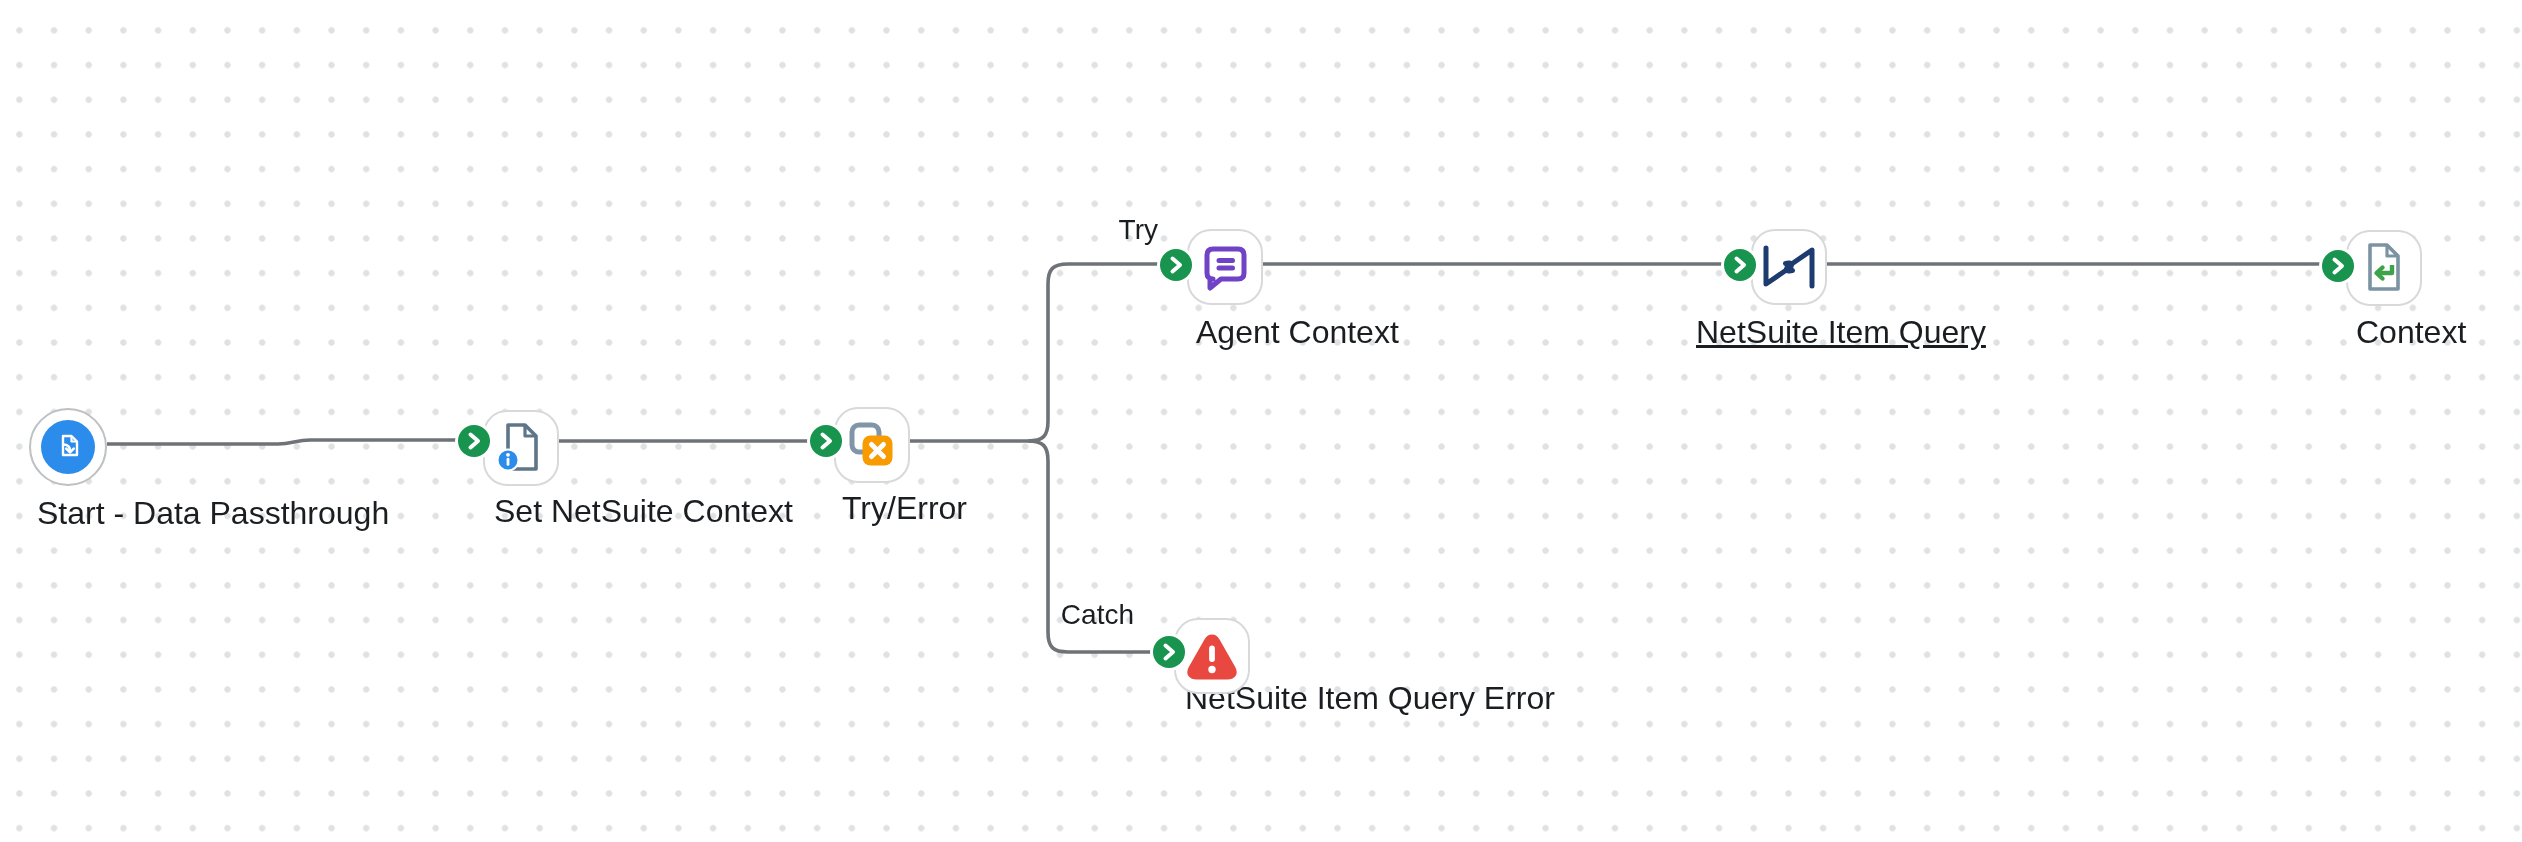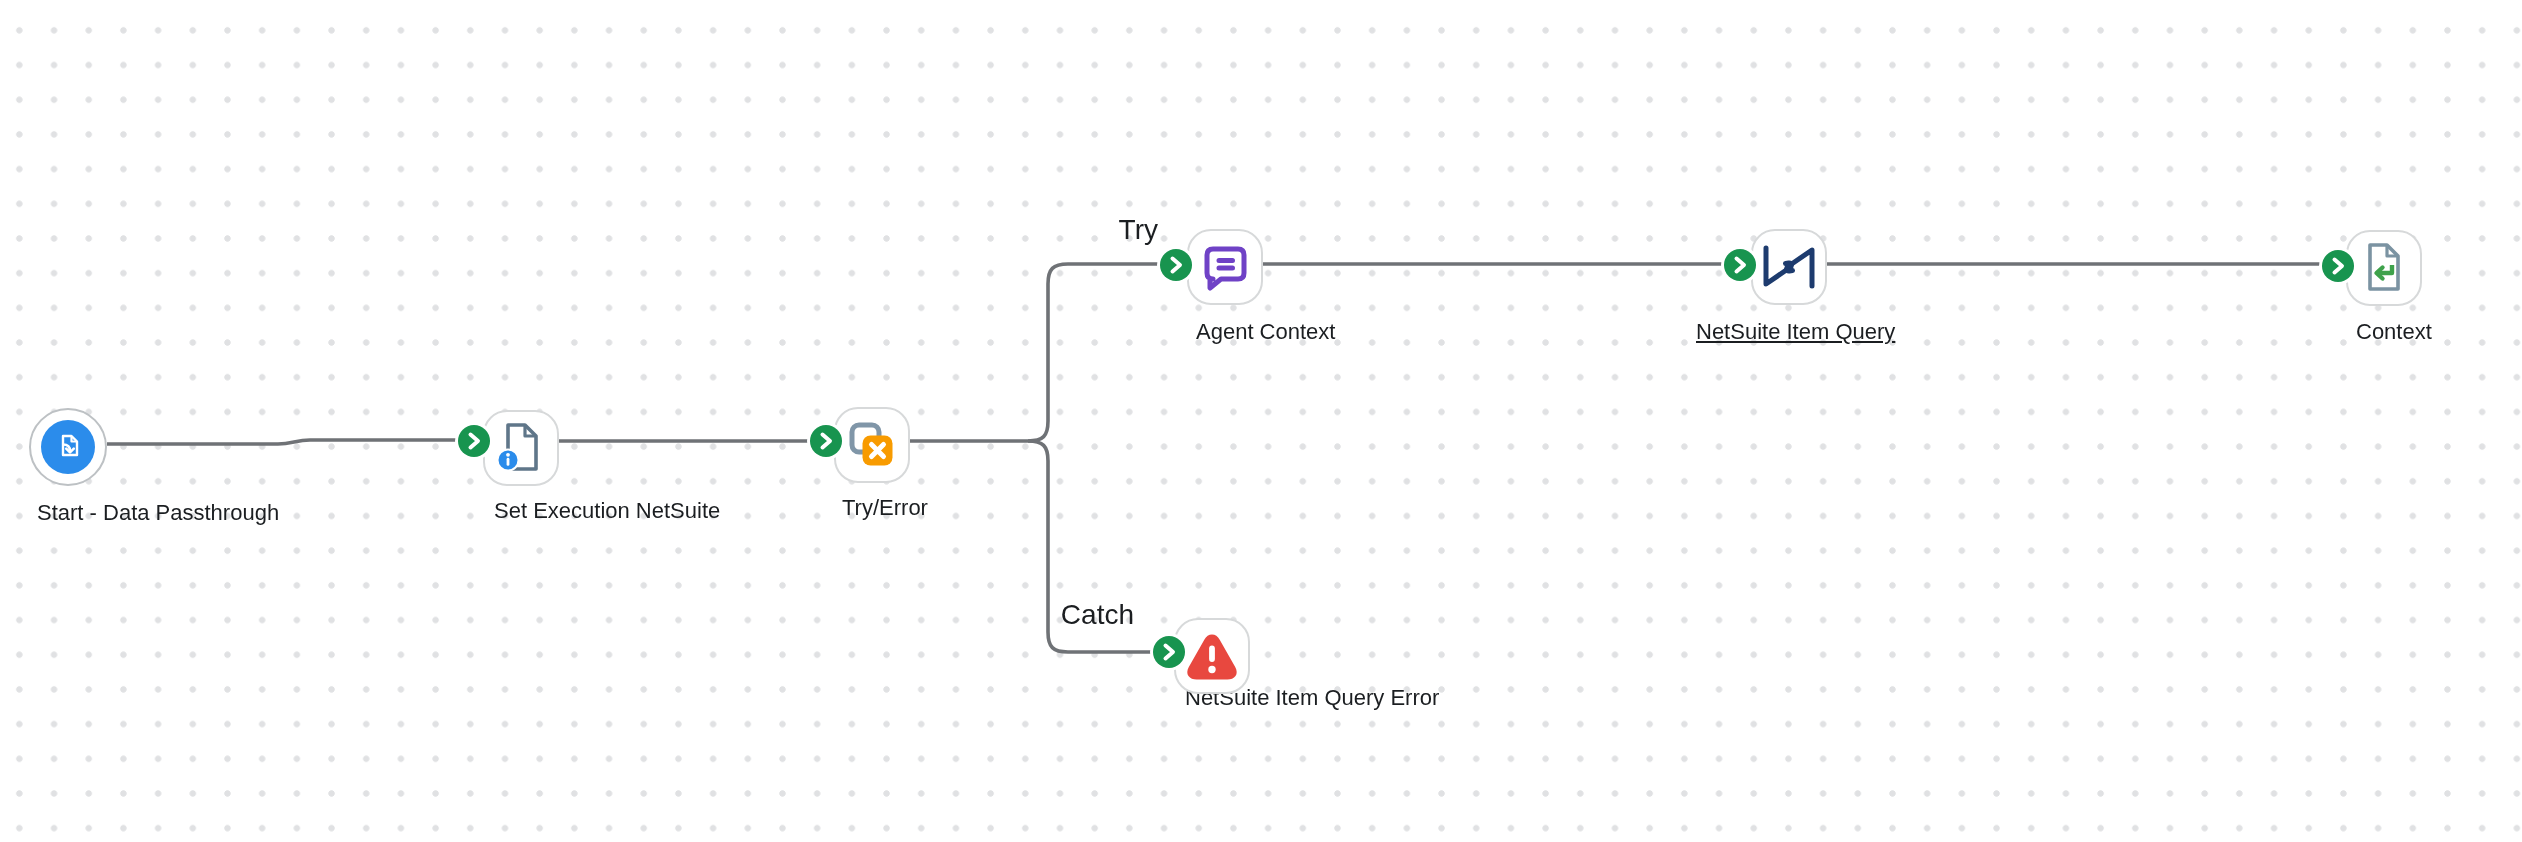--- a/index.html
+++ b/index.html
@@ -32,21 +32,21 @@
     display:flex;align-items:center;justify-content:center;
   }
   .port{
     position:absolute;width:32px;height:32px;border-radius:50%;
     background:#18944f;box-shadow:0 0 0 3px #ffffff;
     display:flex;align-items:center;justify-content:center;z-index:3;
   }
   .node{z-index:2;}
   .node-circle{z-index:2;}
   .node-label{
-    position:absolute;font-size:22px;line-height:32px;color:#1b1e21;
+    position:absolute;font-size:32px;line-height:32px;color:#1b1e21;
     white-space:nowrap;z-index:1;
   }
   .branch-label{
     position:absolute;font-size:28px;line-height:32px;color:#1b1e21;
     white-space:nowrap;transform:translateX(-100%);z-index:1;
   }
 </style>
 </head>
 <body>
 
@@ -109,21 +109,21 @@
 
   <div class="node" style="left:483px;top:410px;">
     <svg width="50" height="54" viewBox="0 0 50 54">
       <path d="M12,4 H29 L40,15 V48 H12 Z" fill="#ffffff" stroke="#5f7689" stroke-width="3.6" stroke-linejoin="round"></path>
       <path d="M29,4 V15 H40" fill="none" stroke="#5f7689" stroke-width="3.2" stroke-linejoin="round"></path>
       <circle cx="12" cy="39" r="10.5" fill="#2b8ceb" stroke="#ffffff" stroke-width="2"></circle>
       <circle cx="12" cy="33.8" r="1.9" fill="#ffffff"></circle>
       <rect x="10.6" y="36.8" width="2.8" height="8" rx="1.4" fill="#ffffff"></rect>
     </svg>
   </div>
-  <div class="node-label" style="left:494px;top:495px;">Set Execution NetSuite</div>
+  <div class="node-label" style="left:494px;top:495px;">Set NetSuite Context</div>
 
   <div class="node" style="left:834px;top:407px;">
     <svg width="52" height="52" viewBox="0 0 52 52">
       <rect x="6" y="6" width="27" height="27" rx="7" fill="none" stroke="#8096a8" stroke-width="5"></rect>
       <rect x="16.5" y="16.5" width="30" height="30" rx="8" fill="#f89b00"></rect>
       <path d="M25.5,25.5 L37.5,37.5 M37.5,25.5 L25.5,37.5" stroke="#ffffff" stroke-width="5" stroke-linecap="round"></path>
     </svg>
   </div>
   <div class="node-label" style="left:842px;top:492px;">Try/Error</div>
 

